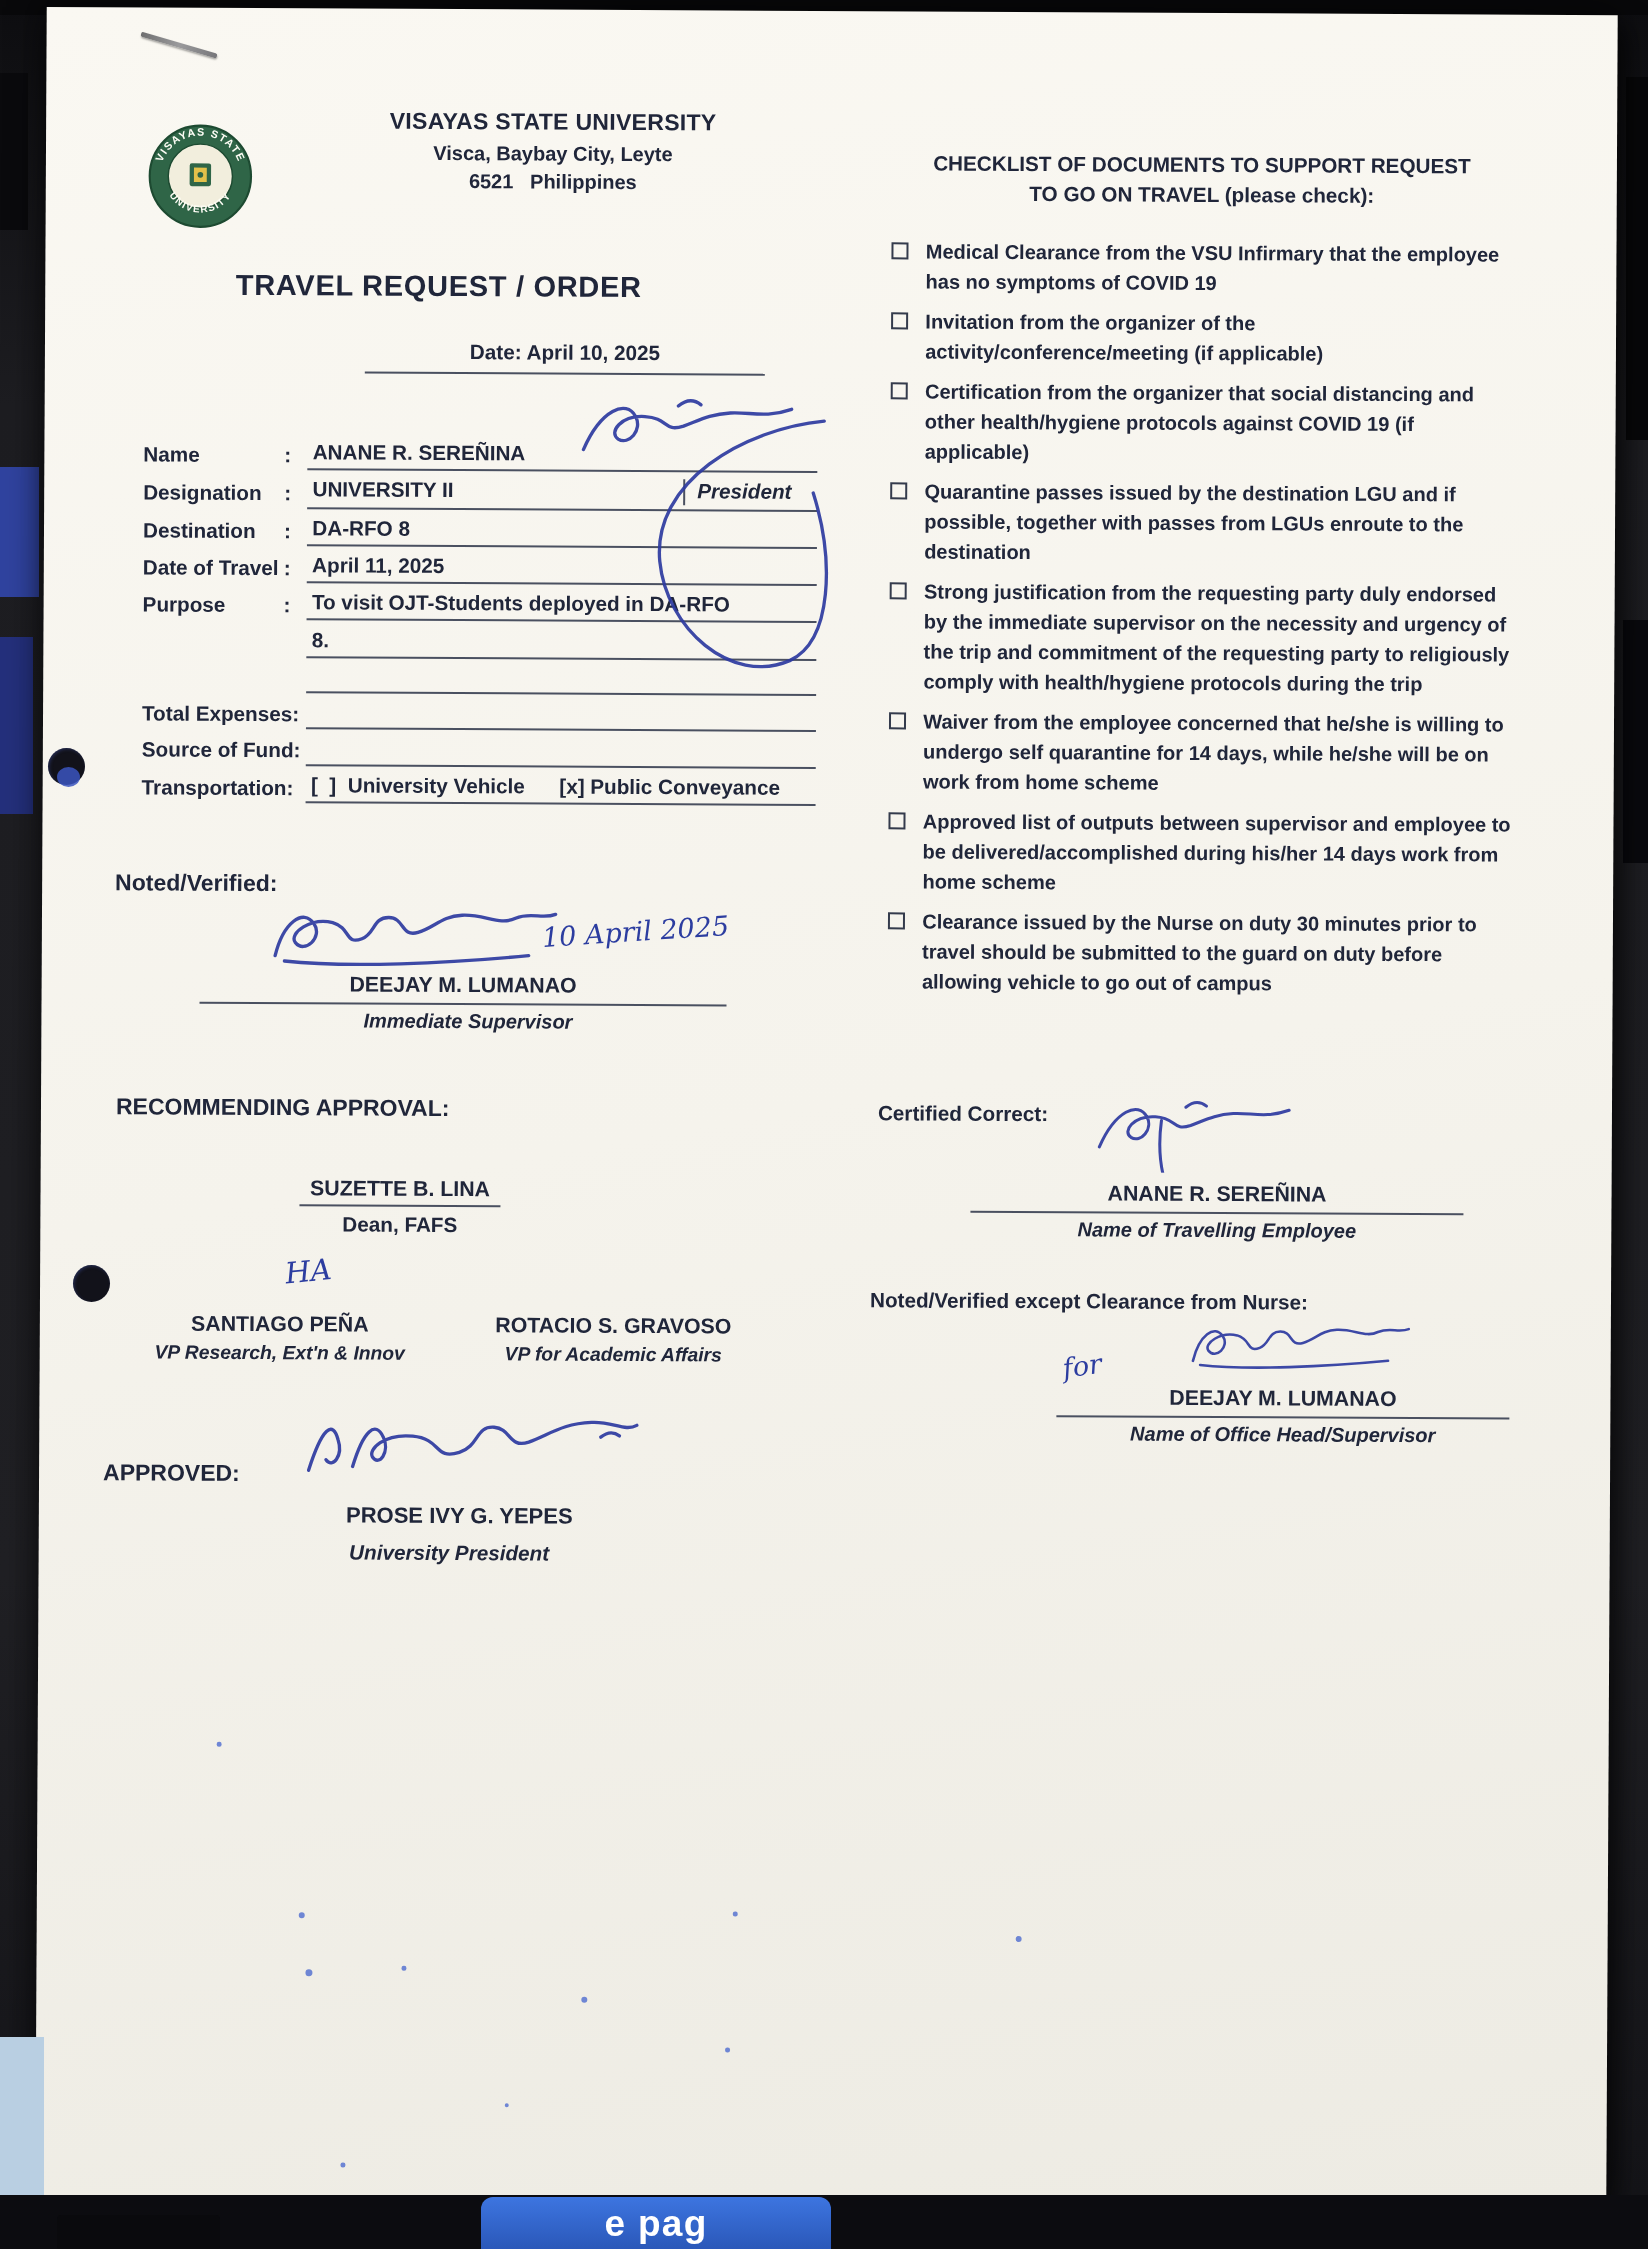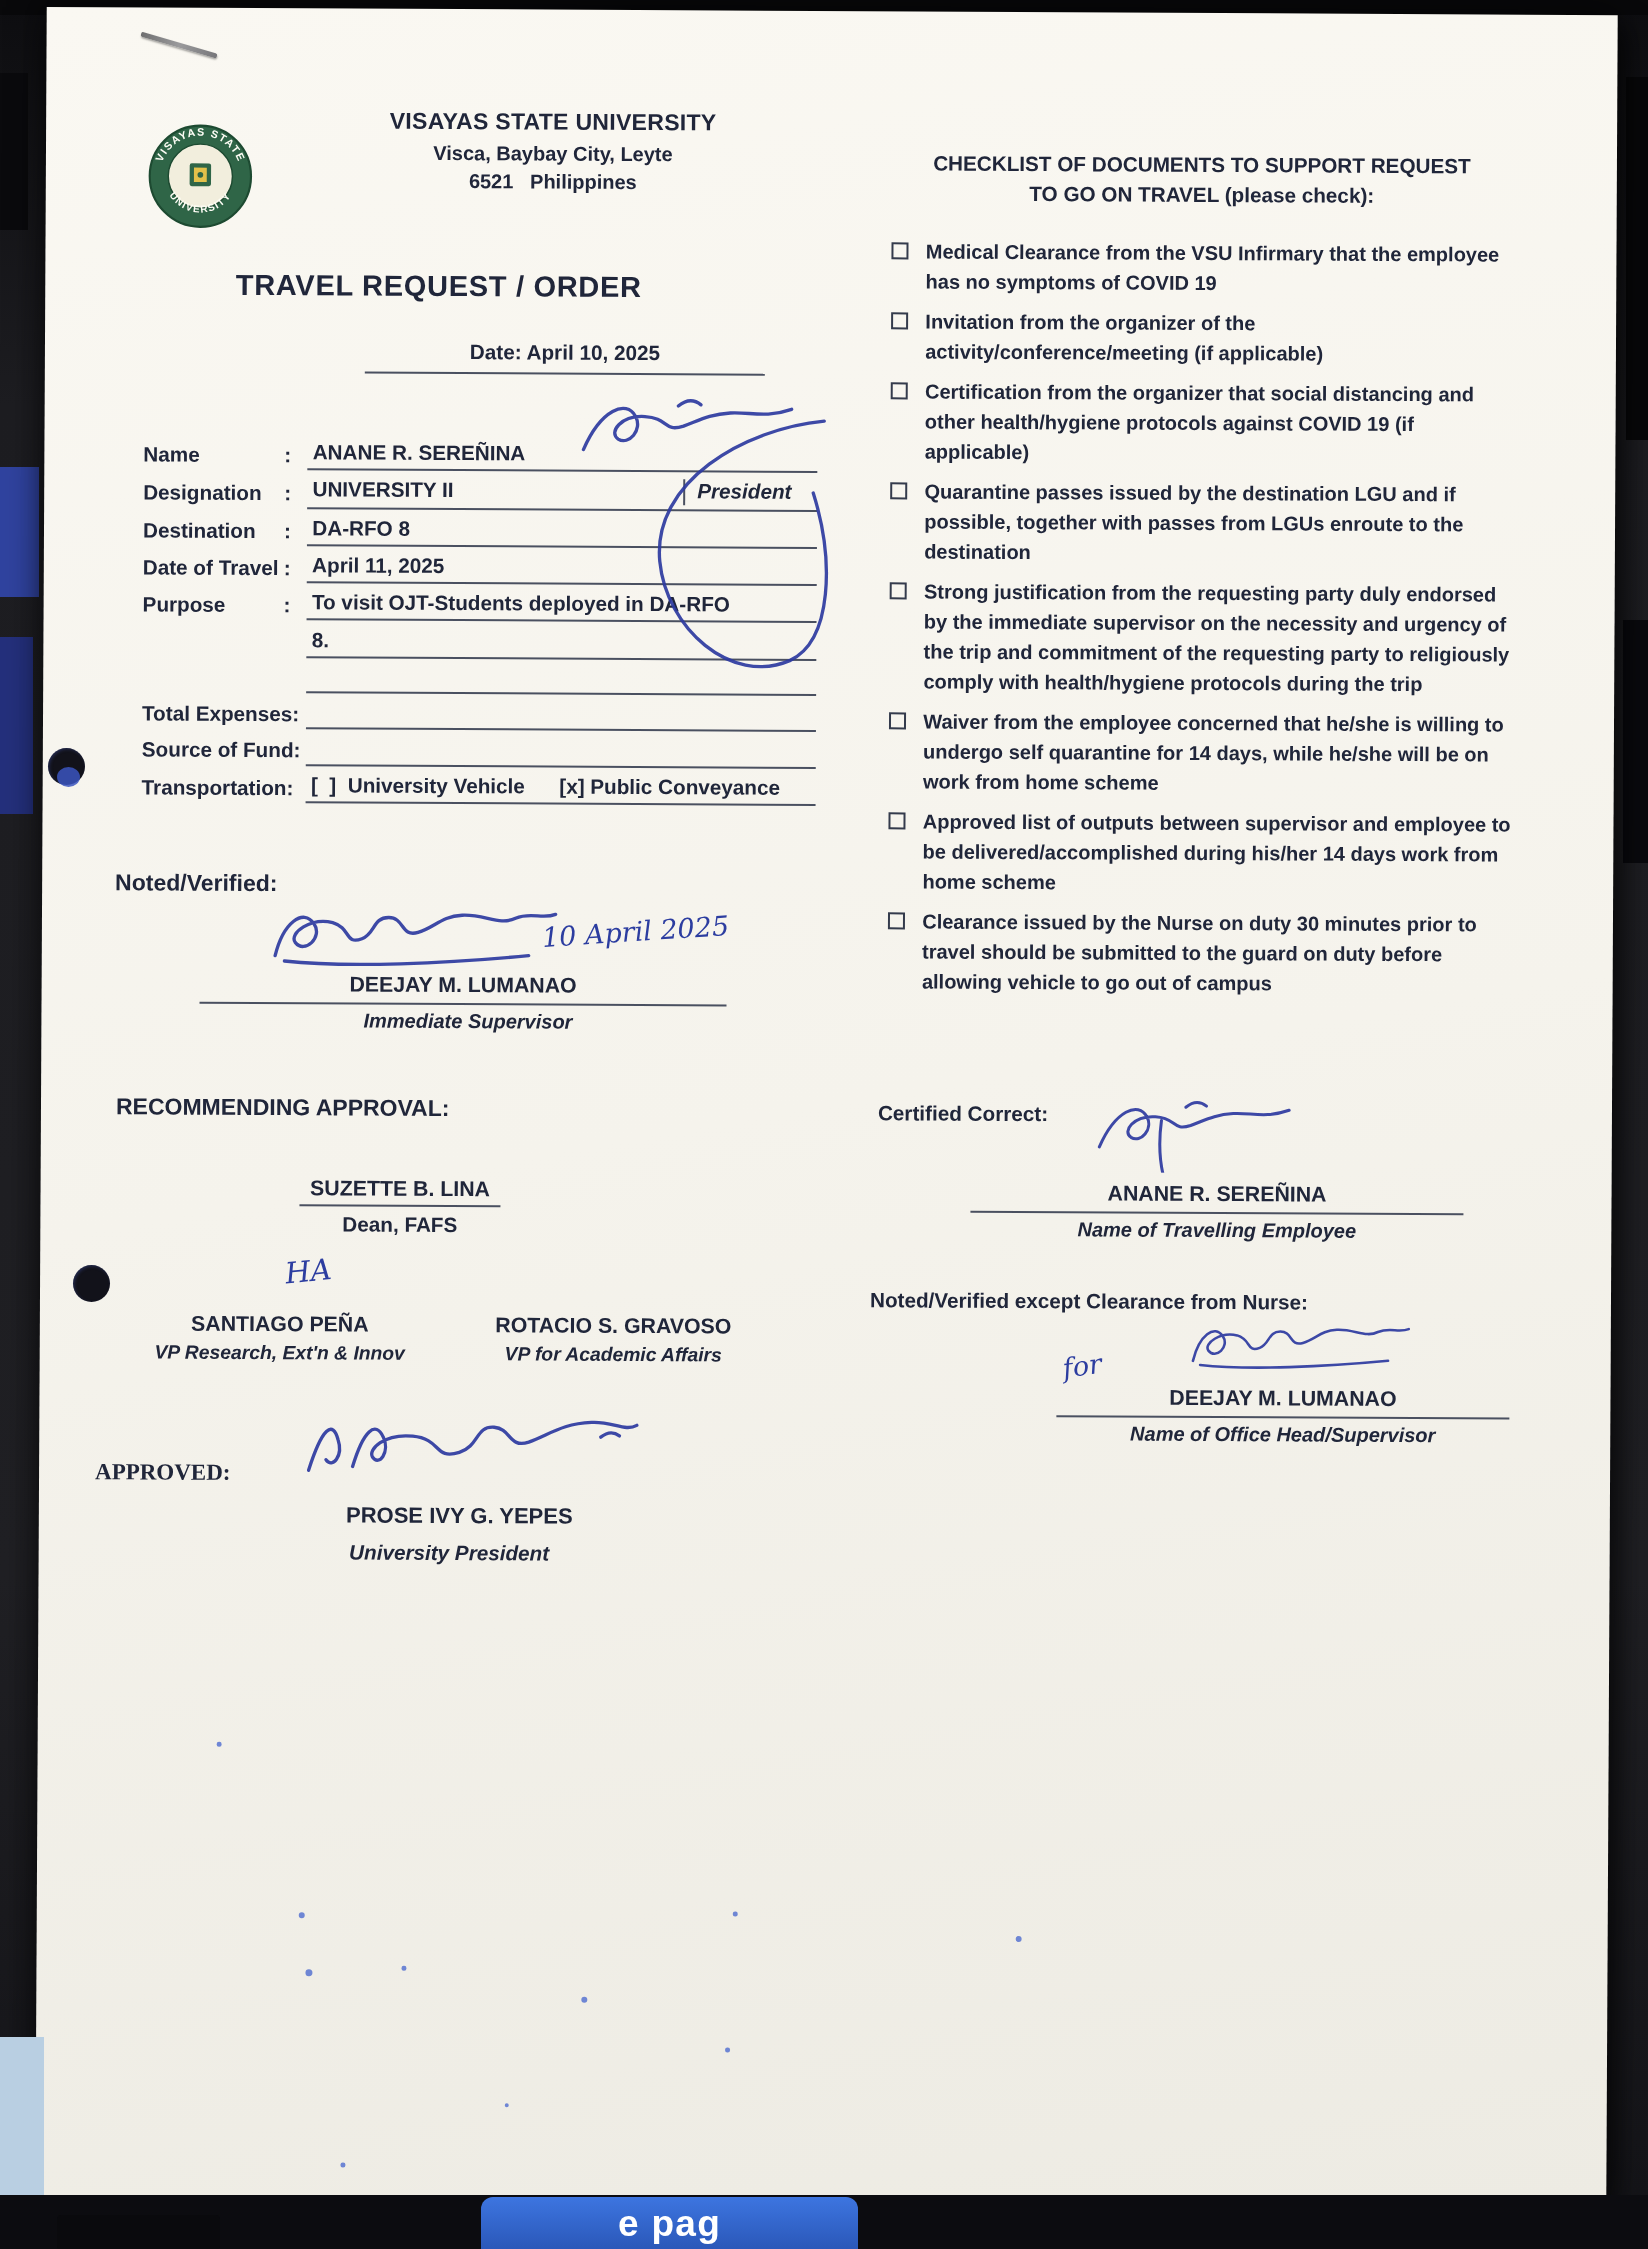--- a/index.html
+++ b/index.html
@@ -15,21 +15,21 @@
   .top-strip{position:absolute;left:0;top:0;width:1648px;height:14.7px;background:#09090b;}
   .left-dark{position:absolute;left:0;top:73px;width:28px;height:157px;background:#0a0a0d;}
   .left-blue1{position:absolute;left:0;top:467px;width:39px;height:130px;background:#30439f;}
   .left-blue2{position:absolute;left:0;top:637px;width:33px;height:177px;background:#24307c;}
   .right-dark1{position:absolute;left:1626px;top:77px;width:23px;height:363px;background:#08080a;}
   .right-dark2{position:absolute;left:1623px;top:620px;width:25px;height:243px;background:#0a0a0e;}
   .mat{position:absolute;left:0;top:2037px;width:44px;height:213px;background:#b9cfe2;z-index:3;}
   .bottom-strip{position:absolute;left:0;top:2195px;width:1648px;height:55px;background:#0c0c10;z-index:4;}
   .kb{position:absolute;left:57px;top:2215px;width:163px;height:35px;background:#0a0a0d;border-radius:4px;z-index:6;}
   .bottom-banner{
-    position:absolute;left:481px;top:2197px;width:377px;height:53px;z-index:6;
+    position:absolute;left:481px;top:2197px;width:350px;height:53px;z-index:6;
     background:linear-gradient(#3d75e0,#2a57b8);border-radius:12px 12px 0 0;
     display:flex;align-items:center;justify-content:center;
     color:#ffffff;font-weight:700;font-size:37px;letter-spacing:1.3px;overflow:hidden;
   }
 
   
   .paper{
     position:absolute;left:41px;top:10.7px;width:1571px;height:2189px;
     background:linear-gradient(170deg,#faf8f2 0%,#f5f3ec 50%,#edebe3 100%);
     transform:rotate(0.3deg);
@@ -80,21 +80,21 @@
 
   .recommending-heading{position:absolute;left:75px;top:1086px;font-size:23px;font-weight:700;}
   .dean-block{position:absolute;left:213px;top:1168px;width:293px;text-align:center;}
   .dean-name{font-size:21.3px;font-weight:700;display:inline-block;border-bottom:2px solid #4a5060;padding:0 10.7px 3.3px;}
   .dean-role{font-size:20.7px;font-weight:700;margin-top:6px;}
   .vp1{position:absolute;left:100px;top:1304px;width:280px;text-align:center;}
   .vp2{position:absolute;left:407px;top:1304px;width:333px;text-align:center;}
   .vp-name{font-size:21.3px;font-weight:700;}
   .vp-role{font-size:19.3px;font-weight:700;font-style:italic;margin-top:4.7px;}
 
-  .approved-heading{position:absolute;left:56px;top:1452px;font-size:23px;font-weight:700;font-family:Liberation Serif, serif;}
+  .approved-heading{position:absolute;left:64px;top:1452px;font-size:23px;font-weight:700;}
   .approved-name{position:absolute;left:247px;top:1494px;width:347px;text-align:center;font-size:22px;font-weight:700;z-index:4;}
   .approved-role{position:absolute;left:257px;top:1532px;width:307px;text-align:center;font-size:20.7px;font-weight:700;font-style:italic;}
 
   
   .checklist{position:absolute;left:839px;top:137px;width:634px;}
   .chk-title{text-align:center;font-size:20.7px;font-weight:700;line-height:1.45;}
   .chk-items{margin-top:28px;}
   .chk-item{display:flex;margin-bottom:10px;}
   .chk-box{flex:0 0 17.3px;height:17.3px;border:2px solid #343b4c;margin:6px 17.3px 0 6.7px;}
   .chk-text{font-size:20px;font-weight:700;line-height:1.5;}

